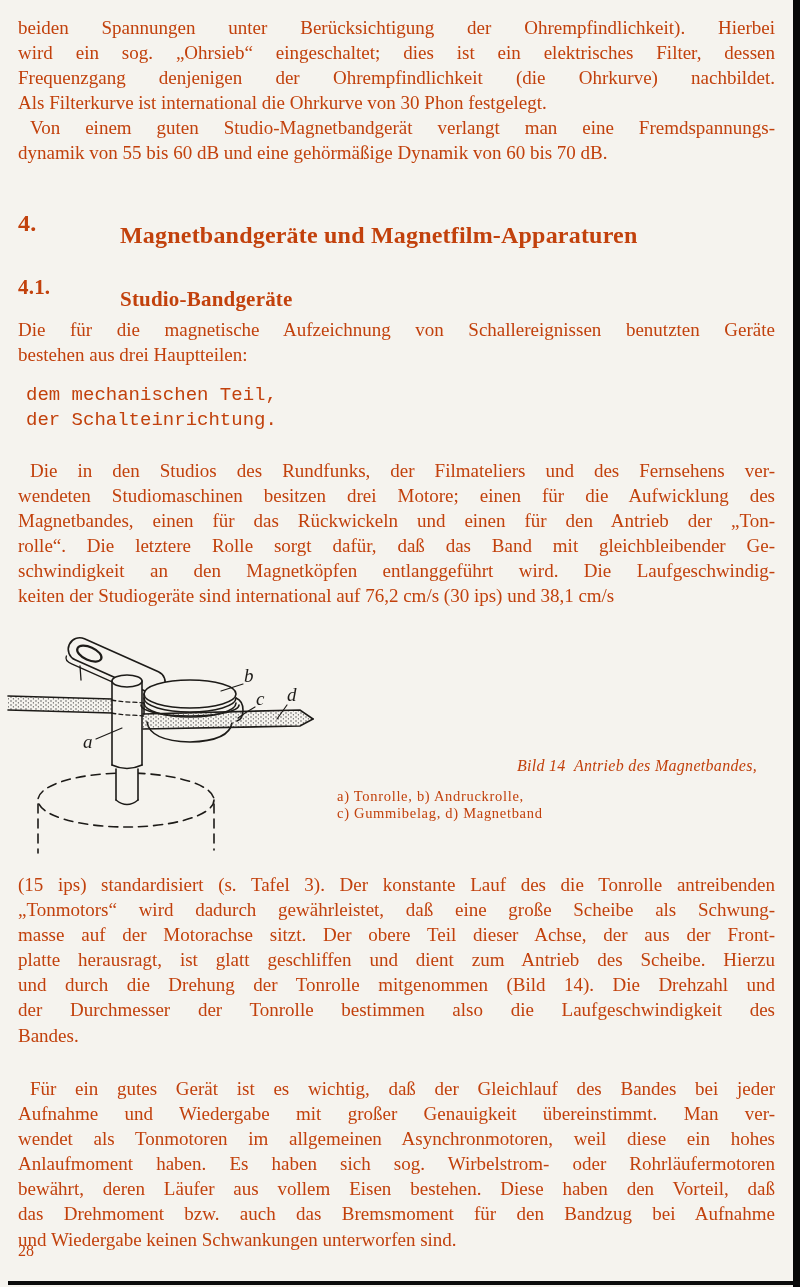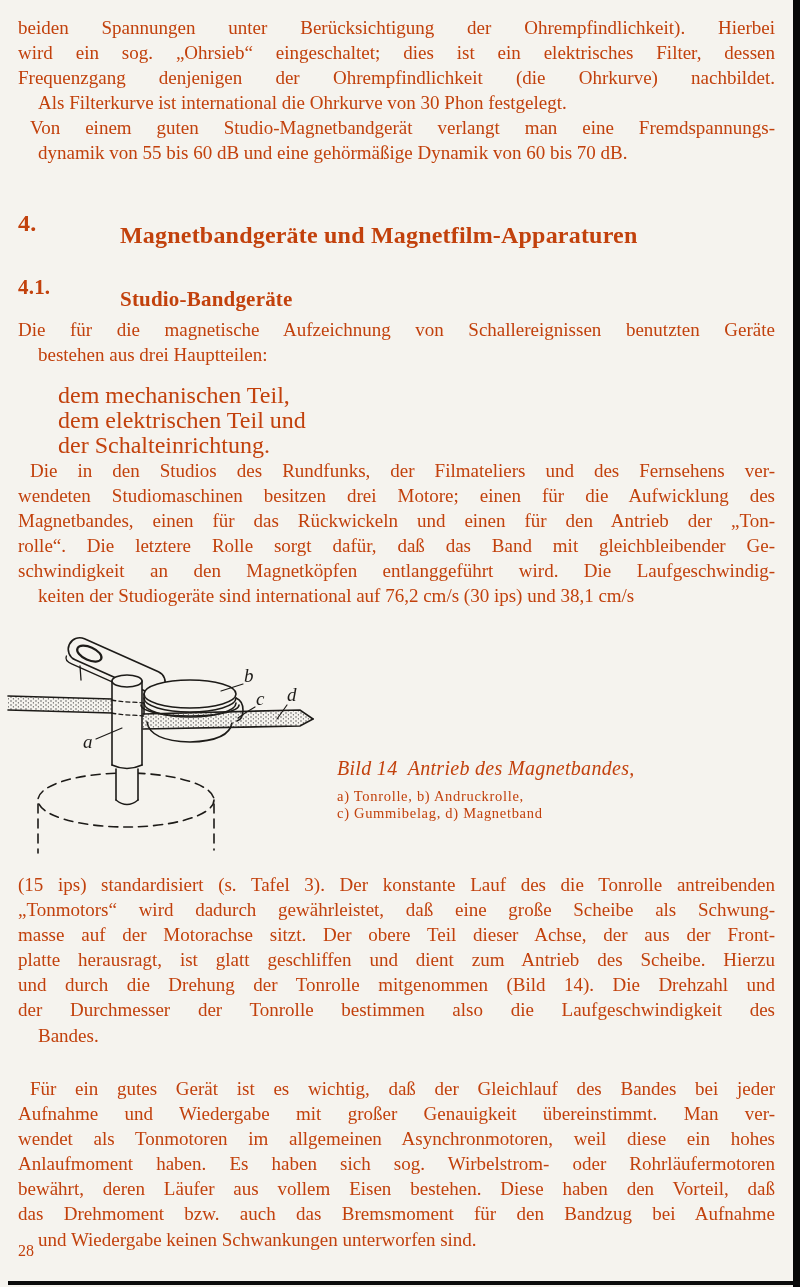--- a/index.html
+++ b/index.html
@@ -13,34 +13,34 @@
   }
   .para{
     position:absolute;left:18px;width:757px;
     font-size:19px;
   }
   .line{
     line-height:25.1px;
     text-align:justify;
     text-align-last:justify;
   }
-  .line.nojust{text-align:left;text-align-last:auto;margin-left:20px;}
+  .line.nojust{text-align:left;text-align-last:auto;}
   .line.indent{text-indent:12px;}
   .list-block{
-    position:absolute;left:38px;width:500px;font-size:24px;
+    position:absolute;left:26px;width:500px;font-size:19px;font-family:Liberation Mono, monospace;
   }
   .heading{position:absolute;left:0;width:780px;font-weight:bold;}
   .heading .h-num{position:absolute;left:18px;top:0;}
   .heading .h-title{position:absolute;left:120px;top:12px;white-space:nowrap;}
   #h1{top:210px;font-size:24px;letter-spacing:.2px;}
   #h2{top:275px;font-size:21px;letter-spacing:.2px;}
   .fig-caption{position:absolute;left:337px;width:420px;}
   .cap-title{
     position:absolute;left:0;top:0;width:420px;
-    font-style:italic;font-size:20px;letter-spacing:.3px;white-space:nowrap;
+    font-style:italic;font-size:16px;letter-spacing:.3px;white-space:nowrap;text-align:right;
   }
   .cap-sub{
     position:absolute;left:0;width:420px;
     font-size:14.5px;font-weight:normal;letter-spacing:.7px;white-space:nowrap;
   }
   #cap-sub1{top:31px;}
   #cap-sub2{top:48px;}
   .page-number{
     position:absolute;left:18px;top:1242px;font-size:16px;
   }
@@ -76,21 +76,20 @@
     <span class="h-num">4.1.</span>
     <span class="h-title">Studio-Bandgeräte</span>
   </div>
 
   <div class="para" style="top:317px" id="p3">
       <div class="line">Die für die magnetische Aufzeichnung von Schallereignissen benutzten Geräte</div>
       <div class="line nojust">bestehen aus drei Hauptteilen:</div>
     </div>
   <div class="list-block" style="top:383px">
       <div class="line nojust">dem mechanischen Teil,</div>
-      <div class="line nojust">dem elektrischen Teil und</div>
       <div class="line nojust">der Schalteinrichtung.</div>
     </div>
   <div class="para" style="top:458px" id="p4">
       <div class="line indent">Die in den Studios des Rundfunks, der Filmateliers und des Fernsehens ver-</div>
       <div class="line">wendeten Studiomaschinen besitzen drei Motore; einen für die Aufwicklung des</div>
       <div class="line">Magnetbandes, einen für das Rückwickeln und einen für den Antrieb der „Ton-</div>
       <div class="line">rolle“. Die letztere Rolle sorgt dafür, daß das Band mit gleichbleibender Ge-</div>
       <div class="line">schwindigkeit an den Magnetköpfen entlanggeführt wird. Die Laufgeschwindig-</div>
       <div class="line nojust">keiten der Studiogeräte sind international auf 76,2 cm/s (30 ips) und 38,1 cm/s</div>
     </div>

